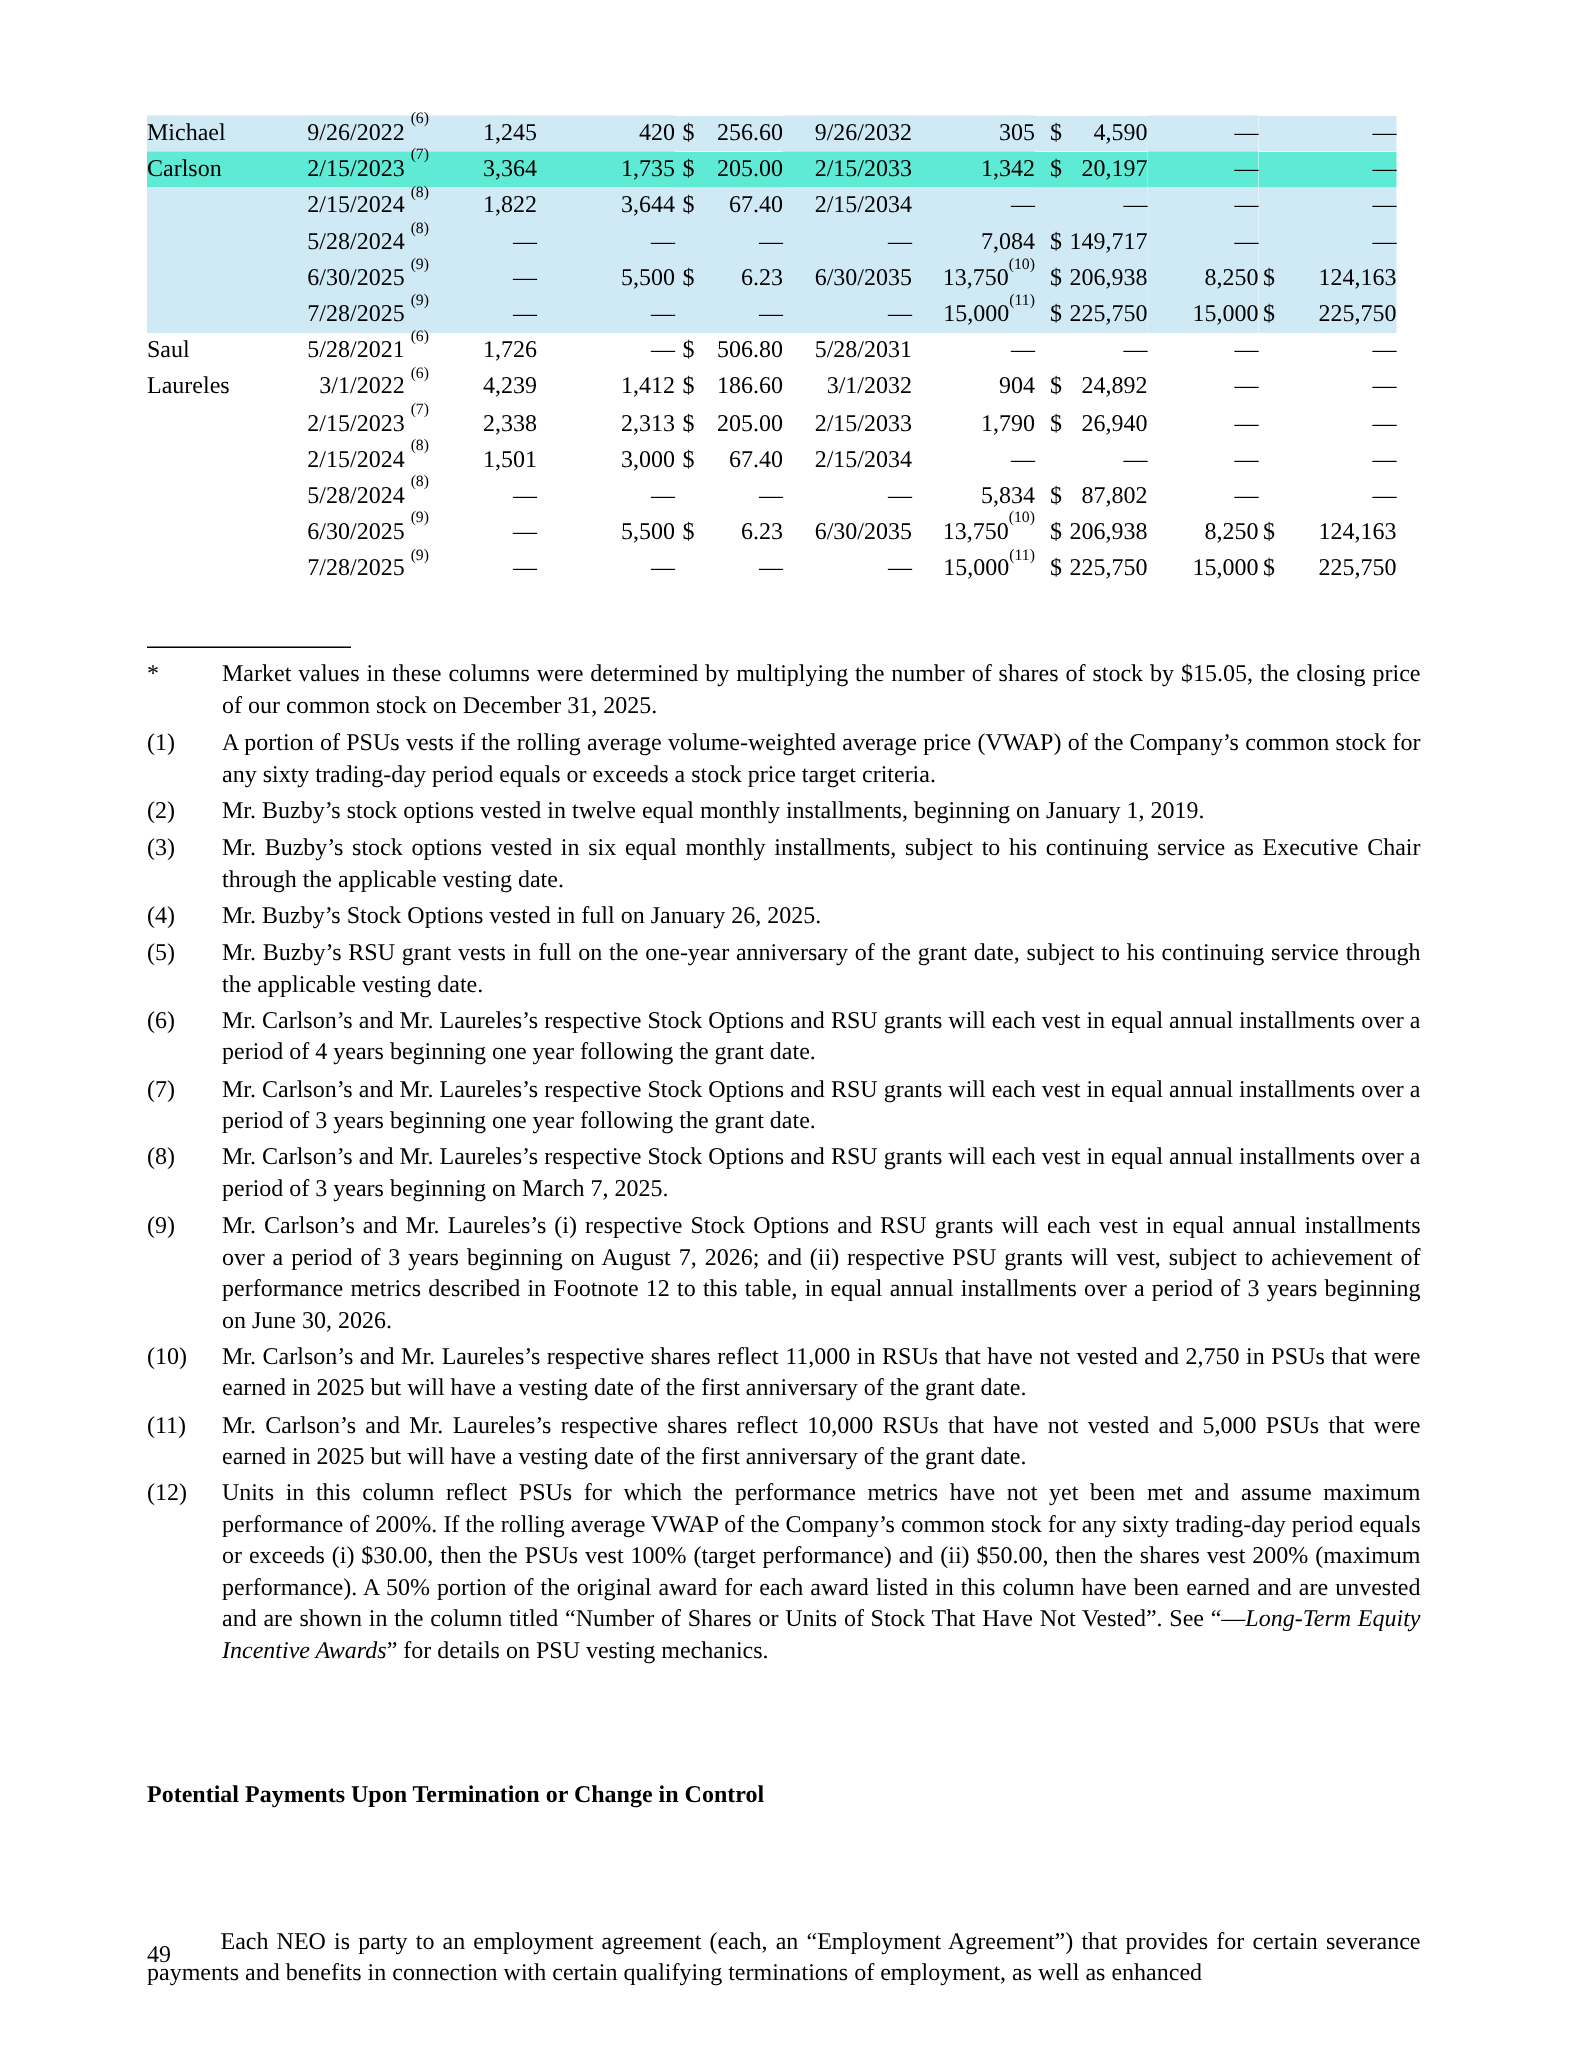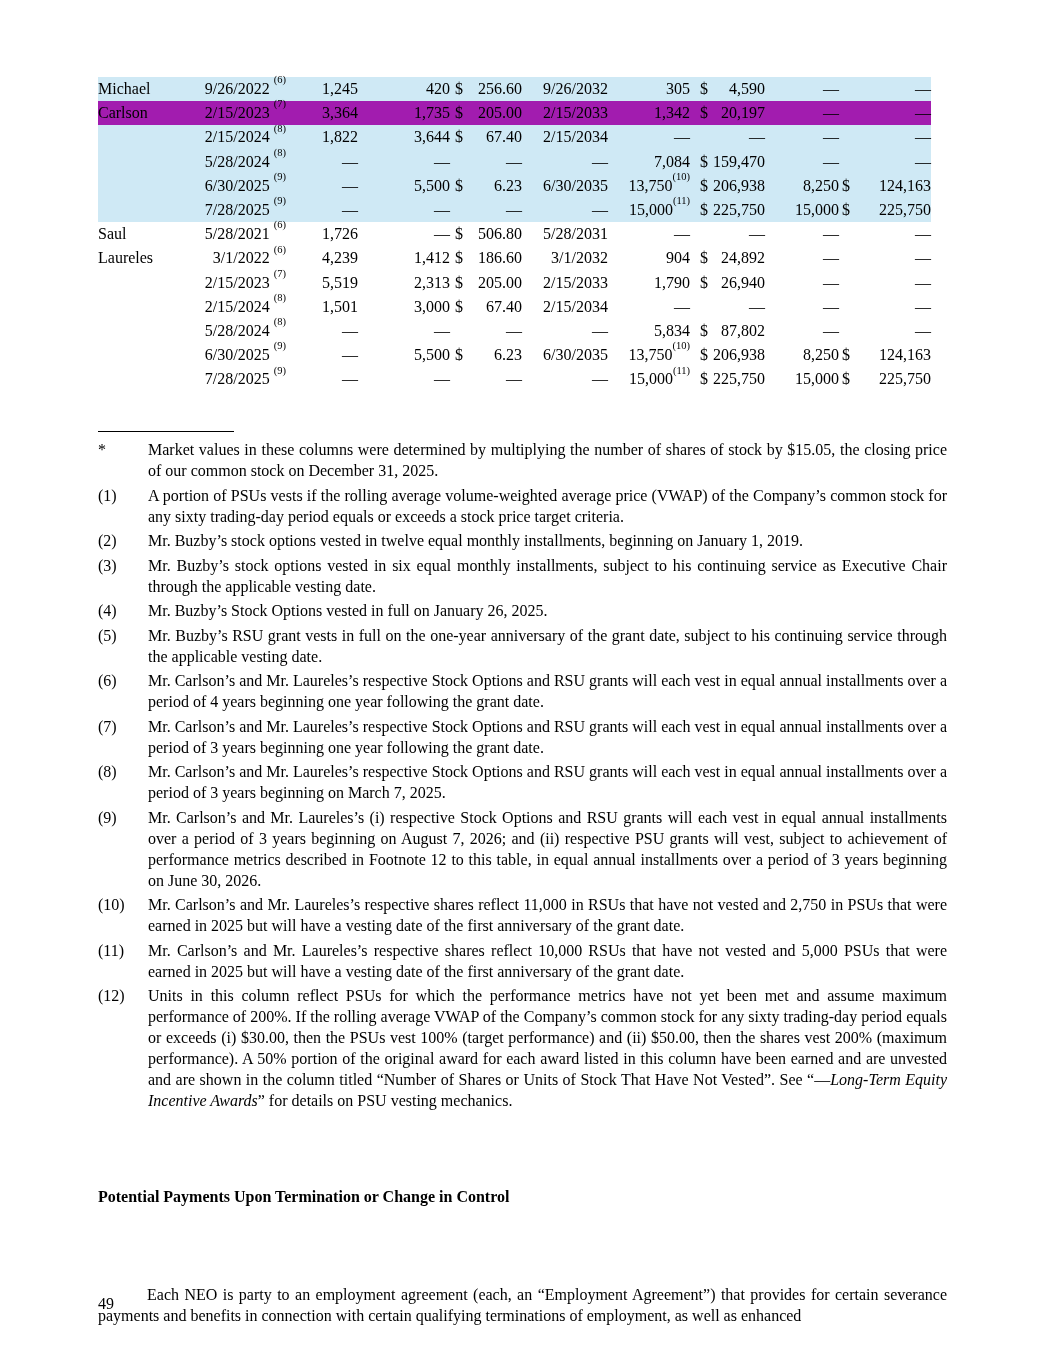--- a/index.html
+++ b/index.html
@@ -68,21 +68,21 @@
             <td class="cr grant">9/26/2022&nbsp;<sup class="ref">(6)</sup></td>
             <td class="cr">1,245</td>
             <td class="cr">420</td>
             <td class="price-col money"><span class="cur">$</span><span>256.60</span></td>
             <td class="cr">9/26/2032</td>
             <td class="cr">305</td>
             <td class="mv-col money"><span class="cur">$</span><span>4,590</span></td>
             <td class="cr unearned-col">—</td>
             <td class="uv-col money"><span>—</span></td>
           </tr>
-          <tr style="background: #a21caf;">
+          <tr style="background: #5eead4;">
             <td class="cl">Carlson</td>
             <td class="cr grant">2/15/2023&nbsp;<sup class="ref">(7)</sup></td>
             <td class="cr">3,364</td>
             <td class="cr">1,735</td>
             <td class="price-col money"><span class="cur">$</span><span>205.00</span></td>
             <td class="cr">2/15/2033</td>
             <td class="cr">1,342</td>
             <td class="mv-col money"><span class="cur">$</span><span>20,197</span></td>
             <td class="cr unearned-col">—</td>
             <td class="uv-col money"><span>—</span></td>
@@ -100,21 +100,21 @@
             <td class="uv-col money"><span>—</span></td>
           </tr>
           <tr style="background: rgb(207, 233, 245);">
             <td class="cl"></td>
             <td class="cr grant">5/28/2024&nbsp;<sup class="ref">(8)</sup></td>
             <td class="cr">—</td>
             <td class="cr">—</td>
             <td class="price-col money"><span>—</span></td>
             <td class="cr">—</td>
             <td class="cr">7,084</td>
-            <td class="mv-col money"><span class="cur">$</span><span>159,470</span></td>
+            <td class="mv-col money"><span class="cur">$</span><span>149,717</span></td>
             <td class="cr unearned-col">—</td>
             <td class="uv-col money"><span>—</span></td>
           </tr>
           <tr style="background: rgb(207, 233, 245);">
             <td class="cl"></td>
             <td class="cr grant">6/30/2025&nbsp;<sup class="ref">(9)</sup></td>
             <td class="cr">—</td>
             <td class="cr">5,500</td>
             <td class="price-col money"><span class="cur">$</span><span>6.23</span></td>
             <td class="cr">6/30/2035</td>
@@ -155,21 +155,21 @@
             <td class="price-col money"><span class="cur">$</span><span>186.60</span></td>
             <td class="cr">3/1/2032</td>
             <td class="cr">904</td>
             <td class="mv-col money"><span class="cur">$</span><span>24,892</span></td>
             <td class="cr unearned-col">—</td>
             <td class="uv-col money"><span>—</span></td>
           </tr>
           <tr>
             <td class="cl"></td>
             <td class="cr grant">2/15/2023&nbsp;<sup class="ref">(7)</sup></td>
-            <td class="cr">5,519</td>
+            <td class="cr">2,338</td>
             <td class="cr">2,313</td>
             <td class="price-col money"><span class="cur">$</span><span>205.00</span></td>
             <td class="cr">2/15/2033</td>
             <td class="cr">1,790</td>
             <td class="mv-col money"><span class="cur">$</span><span>26,940</span></td>
             <td class="cr unearned-col">—</td>
             <td class="uv-col money"><span>—</span></td>
           </tr>
           <tr>
             <td class="cl"></td>

